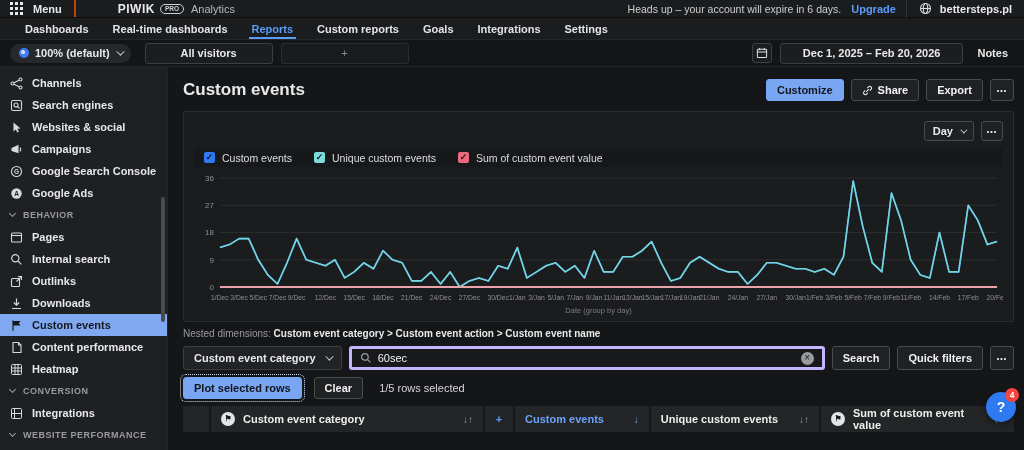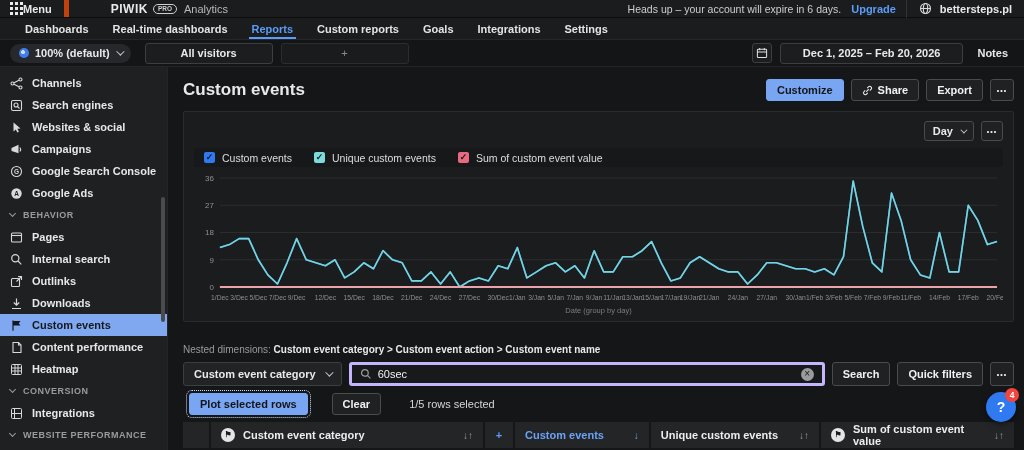--- a/index.html
+++ b/index.html
@@ -2,21 +2,21 @@
 <html><head>
 <meta charset="utf-8">
 <style>
   * { margin:0; padding:0; box-sizing:border-box; }
   html,body { width:1024px; height:450px; overflow:hidden; }
   body { font-family:"Liberation Sans", sans-serif; background:#151617; color:#e8e9ea; font-size:11px; }
   .app { position:relative; width:1024px; height:450px; background:#151617; }
 
   
   .topbar { height:18px; background:#1b1c1e; display:flex; align-items:center; border-bottom:1px solid #0c0c0d; }
-  .menu-area { display:flex; align-items:center; gap:0; padding:0 12px 0 10px; height:100%; border-right:5px solid #c2410c; cursor:pointer; }
+  .menu-area { display:flex; align-items:center; gap:10px; padding:0 12px 0 10px; height:100%; border-right:2px solid #c2410c; cursor:pointer; }
   .menu-area span { font-weight:600; font-size:11px; }
   .brand { display:flex; align-items:center; gap:5px; padding:0 10px; }
   .brand .piwik { font-weight:800; letter-spacing:.5px; font-size:12px;padding-left:32px; }
   .brand .pro { font-size:6.5px; font-weight:700; border:1px solid #cfd0d2; border-radius:7px; padding:0 4px; line-height:8px; color:#cfd0d2; }
   .brand .product { color:#b7b8ba; font-size:11px; margin-left:2px; }
   .topbar-right { margin-left:auto; display:flex; align-items:center; gap:10px; padding-right:12px; }
   .notice { color:#cdcecf; font-size:10.5px; }
   .upgrade { color:#5a9cf8; font-weight:700; cursor:pointer; }
   .account { display:flex; align-items:center; gap:8px; border-left:1px solid #333436; padding-left:12px; height:18px; cursor:pointer; }
   .account .name { font-weight:700; }
@@ -75,32 +75,32 @@
   .gridline { stroke:#2b2c2e; stroke-width:1; }
   .ytick { fill:#8f9092; font-size:8px; font-family:"Liberation Sans",sans-serif; }
   .xtick { fill:#8f9092; font-size:6.8px; font-family:"Liberation Sans",sans-serif; }
   .x-caption { text-align:center; color:#7d7e80; font-size:7.5px; margin-top:1px; }
 
   
   .dim-tabs { display:flex; gap:4px; margin-top:7px; border-bottom:1px solid #2e2f31; }
   .dim-tab { position:relative; padding:4px 12px 6px; font-weight:700; color:#e0e1e3; cursor:pointer; }
   .dim-tab.active { color:#5a9cf8; }
   .dim-tab.active::after { content:""; position:absolute; left:4px; right:4px; bottom:-1px; height:2px; background:#5a9cf8; }
-  .nested { margin-top:22px; color:#9a9b9d; font-size:10px; }
+  .nested { margin-top:6px; color:#9a9b9d; font-size:10px; }
   .nested b { color:#e8e9ea; font-weight:700; }
 
   
   .filter-row { display:flex; align-items:center; gap:7px; margin-top:7px; }
   .dim-select { height:24px; border:1px solid #3d3e40; border-radius:3px; background:#222325; display:flex; align-items:center; gap:9px; padding:0 10px; font-weight:700; cursor:pointer; }
   .searchbox { flex:1; height:24px; border:3px solid #c4b5fd; border-radius:3px; background:#18191b; display:flex; align-items:center; gap:6px; padding:0 8px; }
   .searchbox input { flex:1; background:transparent; border:none; outline:none; color:#f0f1f2; font-size:11px; font-family:inherit; }
   .clear-ic { width:13px; height:13px; border-radius:50%; background:#9a9b9d; color:#18191b; display:flex; align-items:center; justify-content:center; font-size:10px; line-height:1; cursor:pointer; }
 
   
-  .sel-row { display:flex; align-items:center; gap:24px; margin-top:7px;margin-left:6px; }
+  .sel-row { display:flex; align-items:center; gap:12px; margin-top:7px; }
   .btn.plot { background:#78a6f2; border-color:#78a6f2; color:#13151a; outline:1px dotted #cfe0ff; outline-offset:2px; }
   .sel-status { color:#d5d6d8; margin-left:4px; }
 
   
   .thead { display:flex; gap:2px; margin-top:7px; height:26px; }
   .th { background:#232527; display:flex; align-items:center; gap:8px; padding:0 10px; font-weight:700; color:#eceded; }
   .th .sort { margin-left:auto; color:#9a9b9d; font-weight:400; font-size:10px; cursor:pointer; }
   .th.c-select { width:26px; padding:0; }
   .th.c-category { flex:2.55; }
   .th.c-add { width:28px; justify-content:center; color:#5a9cf8; font-weight:700; cursor:pointer; }

